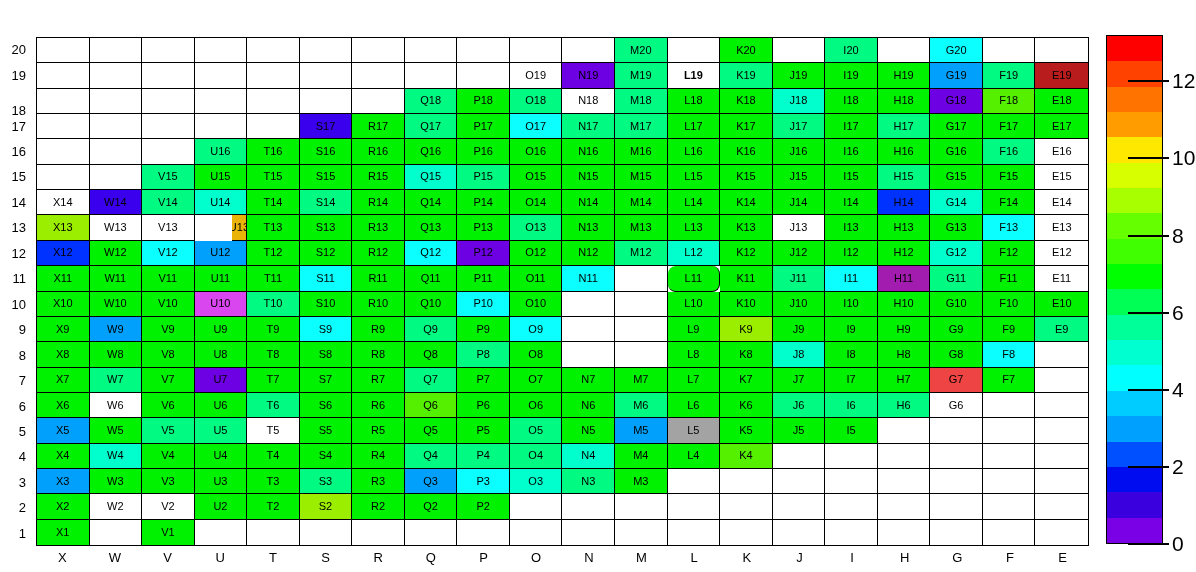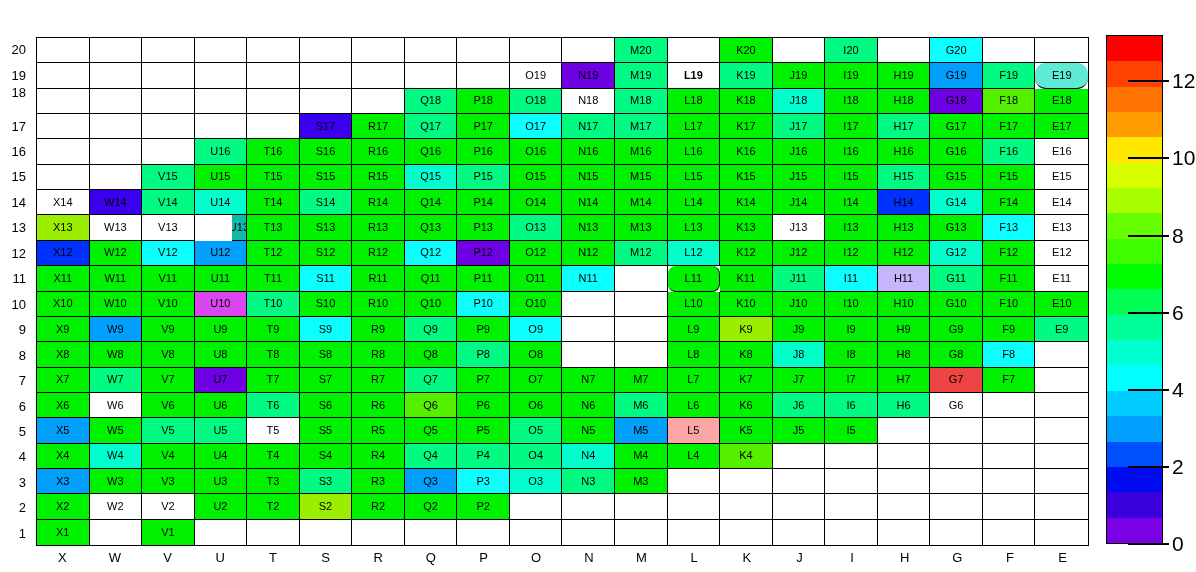--- a/index.html
+++ b/index.html
@@ -103,21 +103,21 @@
       </div>
       <div class="cell" style="background: rgb(0, 242, 0);">
         <span>H19</span>
       </div>
       <div class="cell" style="background: rgb(0, 160, 252);">
         <span>G19</span>
       </div>
       <div class="cell" style="background: rgb(0, 250, 130);">
         <span>F19</span>
       </div>
-      <div class="cell" style="background: #5eead4; border-radius: 11px;">
+      <div class="cell" style="background: #b91c1c;">
         <span>E19</span>
       </div>
       <div class="cell" style="background: rgb(255, 255, 255);"></div>
       <div class="cell" style="background: rgb(255, 255, 255);"></div>
       <div class="cell" style="background: rgb(255, 255, 255);"></div>
       <div class="cell" style="background: rgb(255, 255, 255);"></div>
       <div class="cell" style="background: rgb(255, 255, 255);"></div>
       <div class="cell" style="background: rgb(255, 255, 255);"></div>
       <div class="cell" style="background: rgb(255, 255, 255);"></div>
       <div class="cell" style="background: rgb(0, 250, 130);">
@@ -381,21 +381,21 @@
       </div>
       <div class="cell" style="background: rgb(156, 238, 0);">
         <span>X13</span>
       </div>
       <div class="cell" style="background: rgb(255, 255, 255);">
         <span>W13</span>
       </div>
       <div class="cell" style="background: rgb(255, 255, 255);">
         <span>V13</span>
       </div>
-      <div class="cell" style="background: #14b8a6; margin-left: 37px;">
+      <div class="cell" style="background: #eab308; margin-left: 37px;">
         <span>U13</span>
       </div>
       <div class="cell" style="background: rgb(0, 242, 0);">
         <span>T13</span>
       </div>
       <div class="cell" style="background: rgb(0, 242, 0);">
         <span>S13</span>
       </div>
       <div class="cell" style="background: rgb(0, 242, 0);">
         <span>R13</span>
@@ -538,21 +538,21 @@
       </div>
       <div class="cell" style="background: rgb(0, 242, 0);">
         <span>K11</span>
       </div>
       <div class="cell" style="background: rgb(0, 250, 130);">
         <span>J11</span>
       </div>
       <div class="cell" style="background: rgb(12, 255, 255);">
         <span>I11</span>
       </div>
-      <div class="cell" style="background: #c4b5fd;">
+      <div class="cell" style="background: #a21caf;">
         <span>H11</span>
       </div>
       <div class="cell" style="background: rgb(0, 250, 130);">
         <span>G11</span>
       </div>
       <div class="cell" style="background: rgb(0, 242, 0);">
         <span>F11</span>
       </div>
       <div class="cell" style="background: rgb(255, 255, 255);">
         <span>E11</span>
@@ -866,21 +866,21 @@
       </div>
       <div class="cell" style="background: rgb(0, 250, 130);">
         <span>O5</span>
       </div>
       <div class="cell" style="background: rgb(0, 242, 0);">
         <span>N5</span>
       </div>
       <div class="cell" style="background: rgb(0, 160, 252);">
         <span>M5</span>
       </div>
-      <div class="cell" style="background: #fca5a5;">
+      <div class="cell" style="background: #a3a3a3;">
         <span>L5</span>
       </div>
       <div class="cell" style="background: rgb(0, 242, 0);">
         <span>K5</span>
       </div>
       <div class="cell" style="background: rgb(0, 242, 0);">
         <span>J5</span>
       </div>
       <div class="cell" style="background: rgb(0, 242, 0);">
         <span>I5</span>
@@ -1040,21 +1040,21 @@
       <div class="cell" style="background: rgb(255, 255, 255);"></div>
       <div class="cell" style="background: rgb(255, 255, 255);"></div>
       <div class="cell" style="background: rgb(255, 255, 255);"></div>
       <div class="cell" style="background: rgb(255, 255, 255);"></div>
       <div class="cell" style="background: rgb(255, 255, 255);"></div>
       <div class="cell" style="background: rgb(255, 255, 255);"></div>
     </div>
   <div id="yaxis">
       <div class="ylab" style="top: 37px; height: 25.45px;">20</div>
       <div class="ylab" style="top: 62.45px; height: 25.45px;">19</div>
-      <div class="ylab" style="top: 80px; height: 25.45px;">18</div>
+      <div class="ylab" style="top: 98px; height: 25.45px;">18</div>
       <div class="ylab" style="top: 113.35px; height: 25.45px;">17</div>
       <div class="ylab" style="top: 138.8px; height: 25.45px;">16</div>
       <div class="ylab" style="top: 164.25px; height: 25.45px;">15</div>
       <div class="ylab" style="top: 189.7px; height: 25.45px;">14</div>
       <div class="ylab" style="top: 215.15px; height: 25.45px;">13</div>
       <div class="ylab" style="top: 240.6px; height: 25.45px;">12</div>
       <div class="ylab" style="top: 266.05px; height: 25.45px;">11</div>
       <div class="ylab" style="top: 291.5px; height: 25.45px;">10</div>
       <div class="ylab" style="top: 316.95px; height: 25.45px;">9</div>
       <div class="ylab" style="top: 342.4px; height: 25.45px;">8</div>

